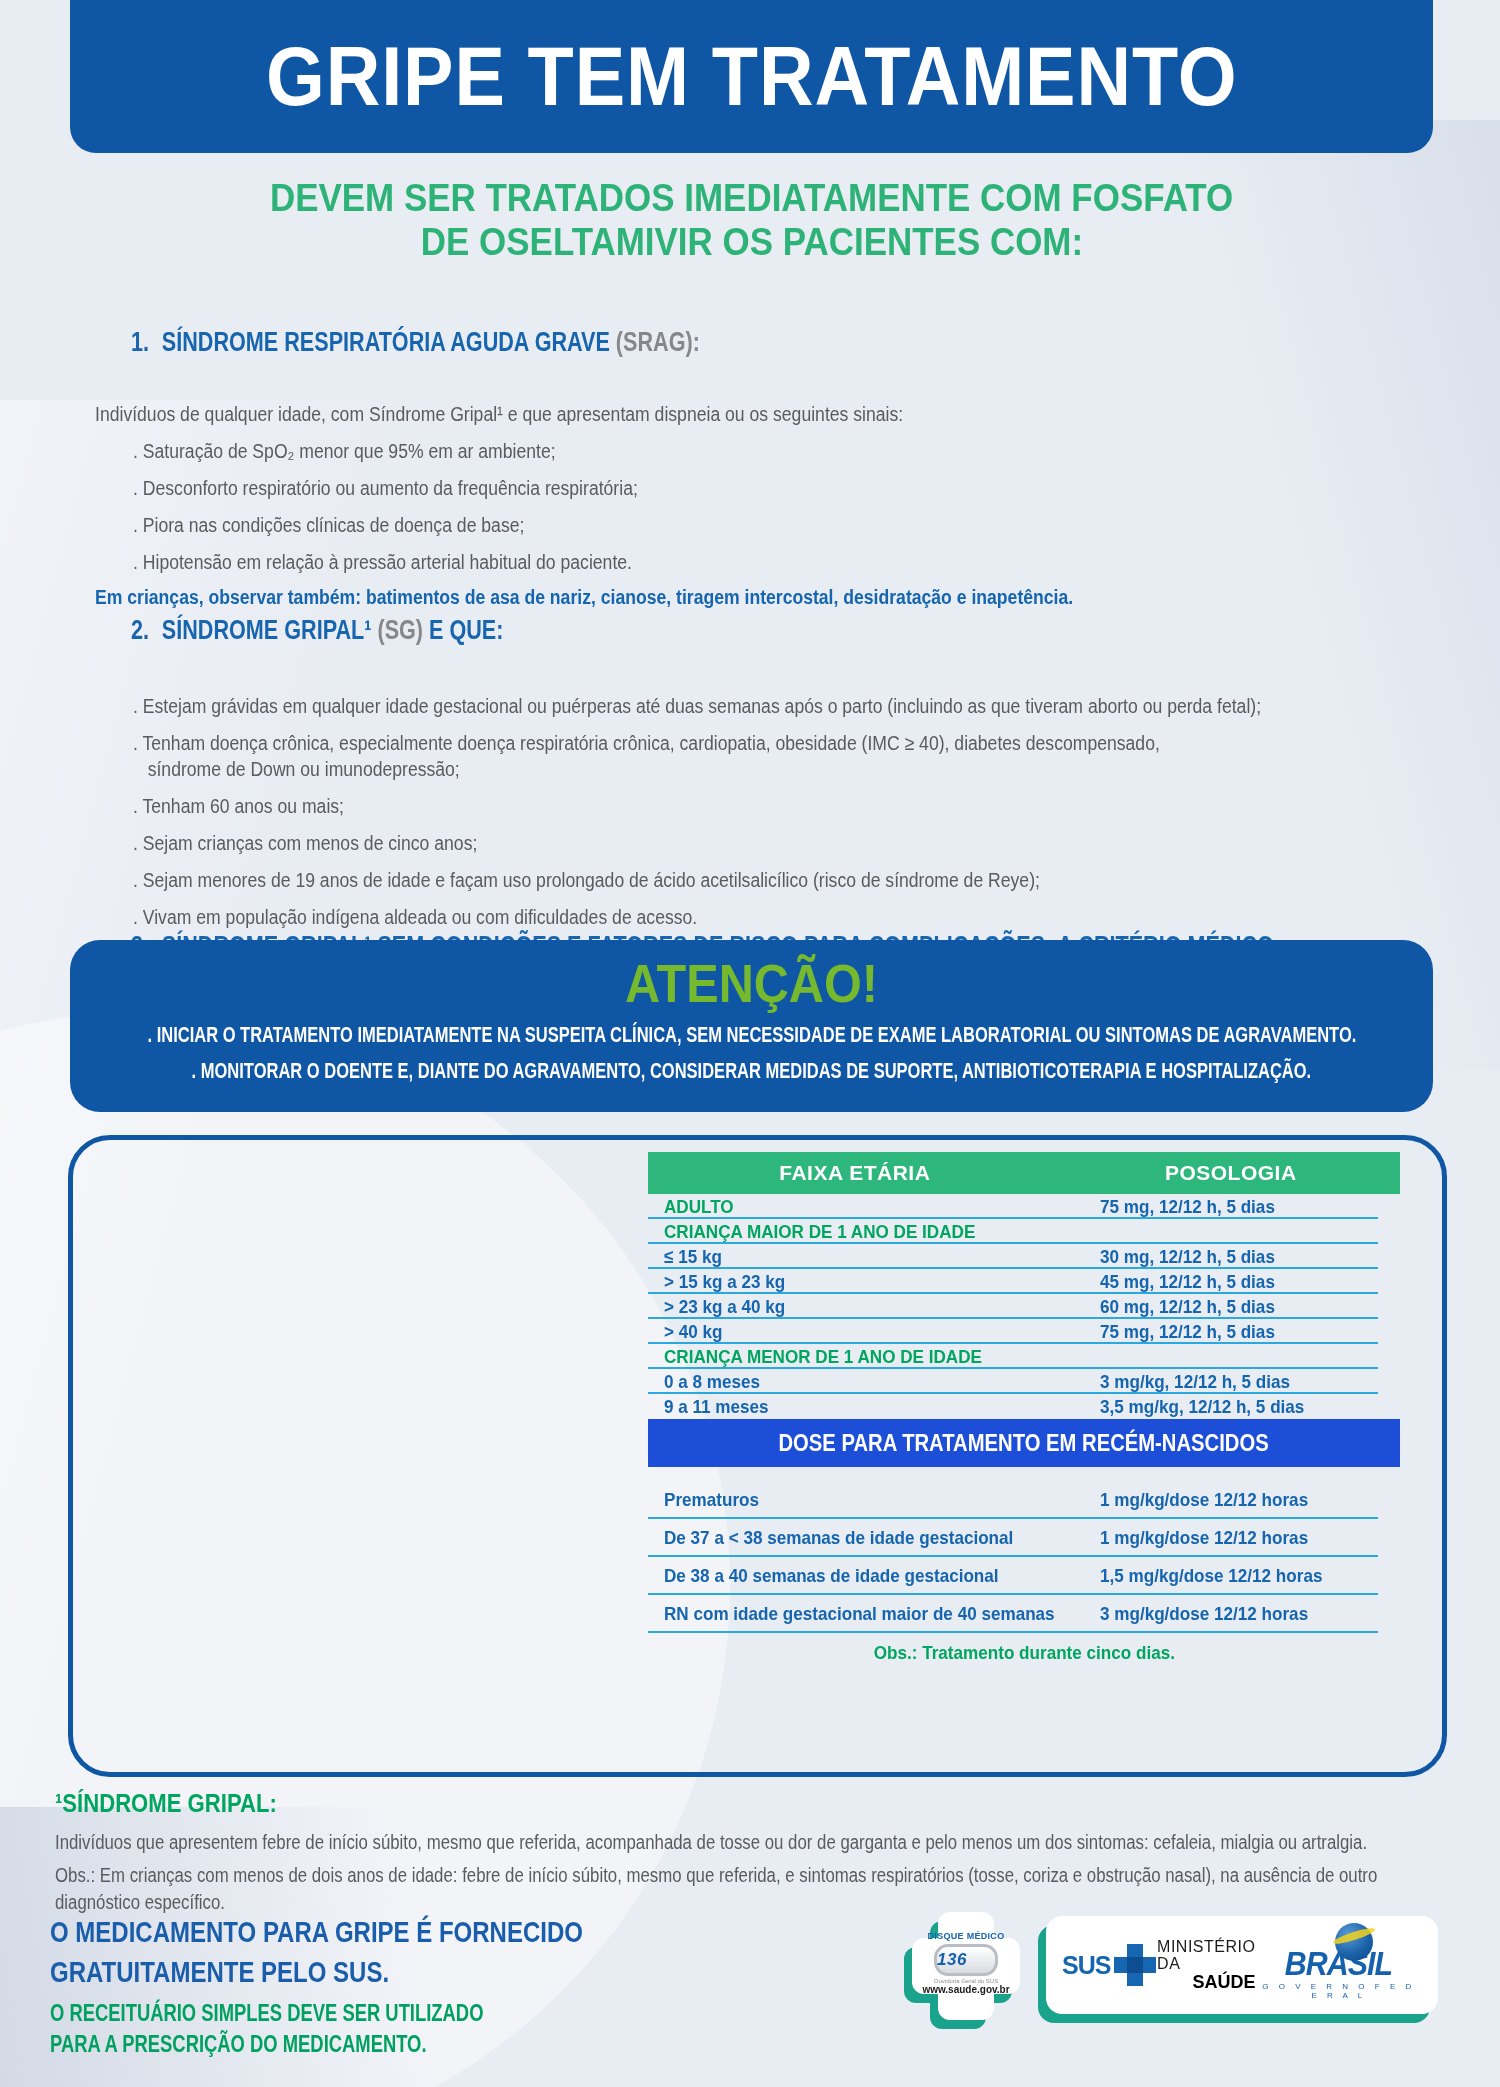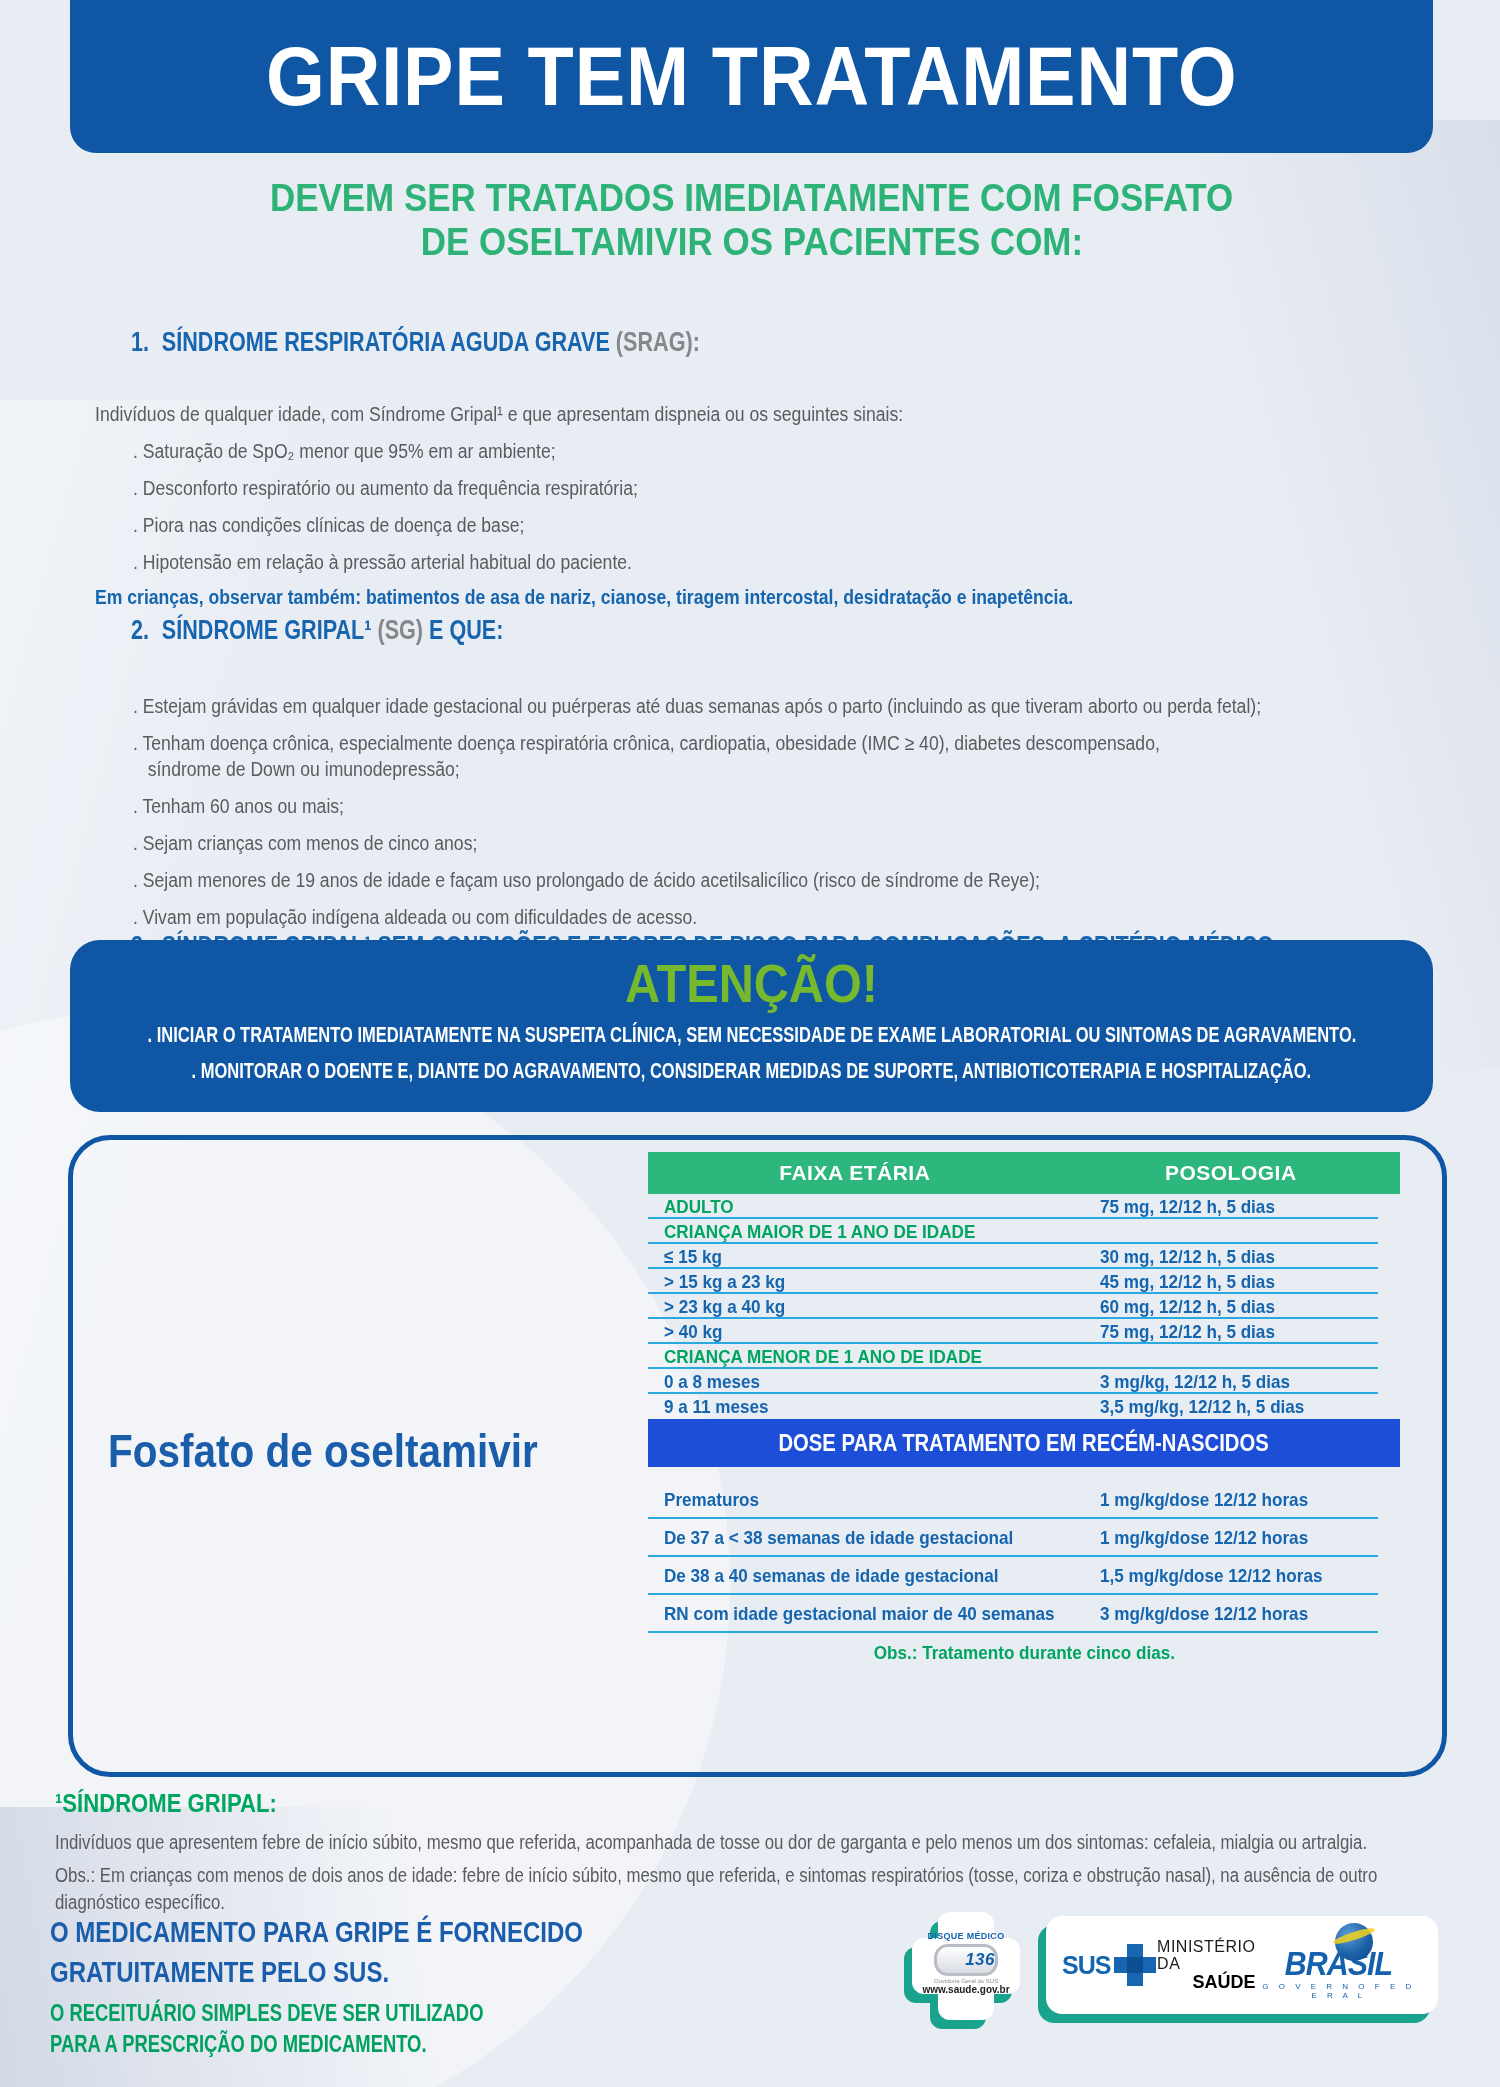--- a/index.html
+++ b/index.html
@@ -107,21 +107,21 @@
   .badge136{position:absolute;left:912px;top:1912px;width:108px;height:108px;}
   .cross{position:absolute;inset:0;}
   .cross .v{position:absolute;left:26px;top:0;width:56px;height:108px;border-radius:12px;}
   .cross .h{position:absolute;left:0;top:26px;width:108px;height:56px;border-radius:12px;}
   .cross.teal{transform:translate(-8px,9px);}
   .cross.teal .v,.cross.teal .h{background:#1aa38c;}
   .cross.white .v,.cross.white .h{background:#ffffff;}
   .b136{position:absolute;left:0;top:20px;width:108px;text-align:center;line-height:1.1;}
   .b136 .dt{font-size:9px;font-weight:bold;color:#1565af;letter-spacing:.3px;}
   .oval{margin:2px auto;width:58px;height:26px;border-radius:14px;border:3px solid #b9bdc4;
-        background:linear-gradient(#ffffff,#d8dbe0);display:flex;align-items:center;justify-content:flex-end;}
+        background:linear-gradient(#ffffff,#d8dbe0);display:flex;align-items:center;justify-content:flex-start;}
   .oval span{font-size:17px;font-weight:bold;font-style:italic;color:#1460ae;letter-spacing:.5px;}
   .b136 .ouv{font-size:6px;color:#8a8d92;}
   .b136 .site{font-size:10px;font-weight:bold;color:#1b1b1b;}
 
   
   .mpanel{position:absolute;left:1046px;top:1916px;width:392px;height:98px;background:#ffffff;
           border-radius:16px;box-shadow:-8px 9px 0 #1aa38c;display:flex;align-items:center;
           padding:0 16px;box-sizing:border-box;}
   .sus{font-size:25px;font-weight:bold;color:#1565af;letter-spacing:-1px;}
   .suscross{position:relative;width:42px;height:42px;margin-left:4px;}
@@ -204,21 +204,20 @@
       </div>
     <div class="cflex l">
         <span>. INICIAR O TRATAMENTO IMEDIATAMENTE NA SUSPEITA CLÍNICA, SEM NECESSIDADE DE EXAME LABORATORIAL OU SINTOMAS DE AGRAVAMENTO.</span>
       </div>
     <div class="cflex l">
         <span>. MONITORAR O DOENTE E, DIANTE DO AGRAVAMENTO, CONSIDERAR MEDIDAS DE SUPORTE, ANTIBIOTICOTERAPIA E HOSPITALIZAÇÃO.</span>
       </div>
   </div>
 
   <div class="panel"></div>
-  <div class="drug"><span>Fosfato de oseltamivir</span></div>
 
   <div class="table">
     <div class="thead">
       <div class="th th1">FAIXA ETÁRIA</div>
       <div class="th th2">POSOLOGIA</div>
     </div>
 
     <div class="row">
       <div class="lbl grn"><span>ADULTO</span></div>
       <div class="val"><span>75 mg, 12/12 h, 5 dias</span></div>

